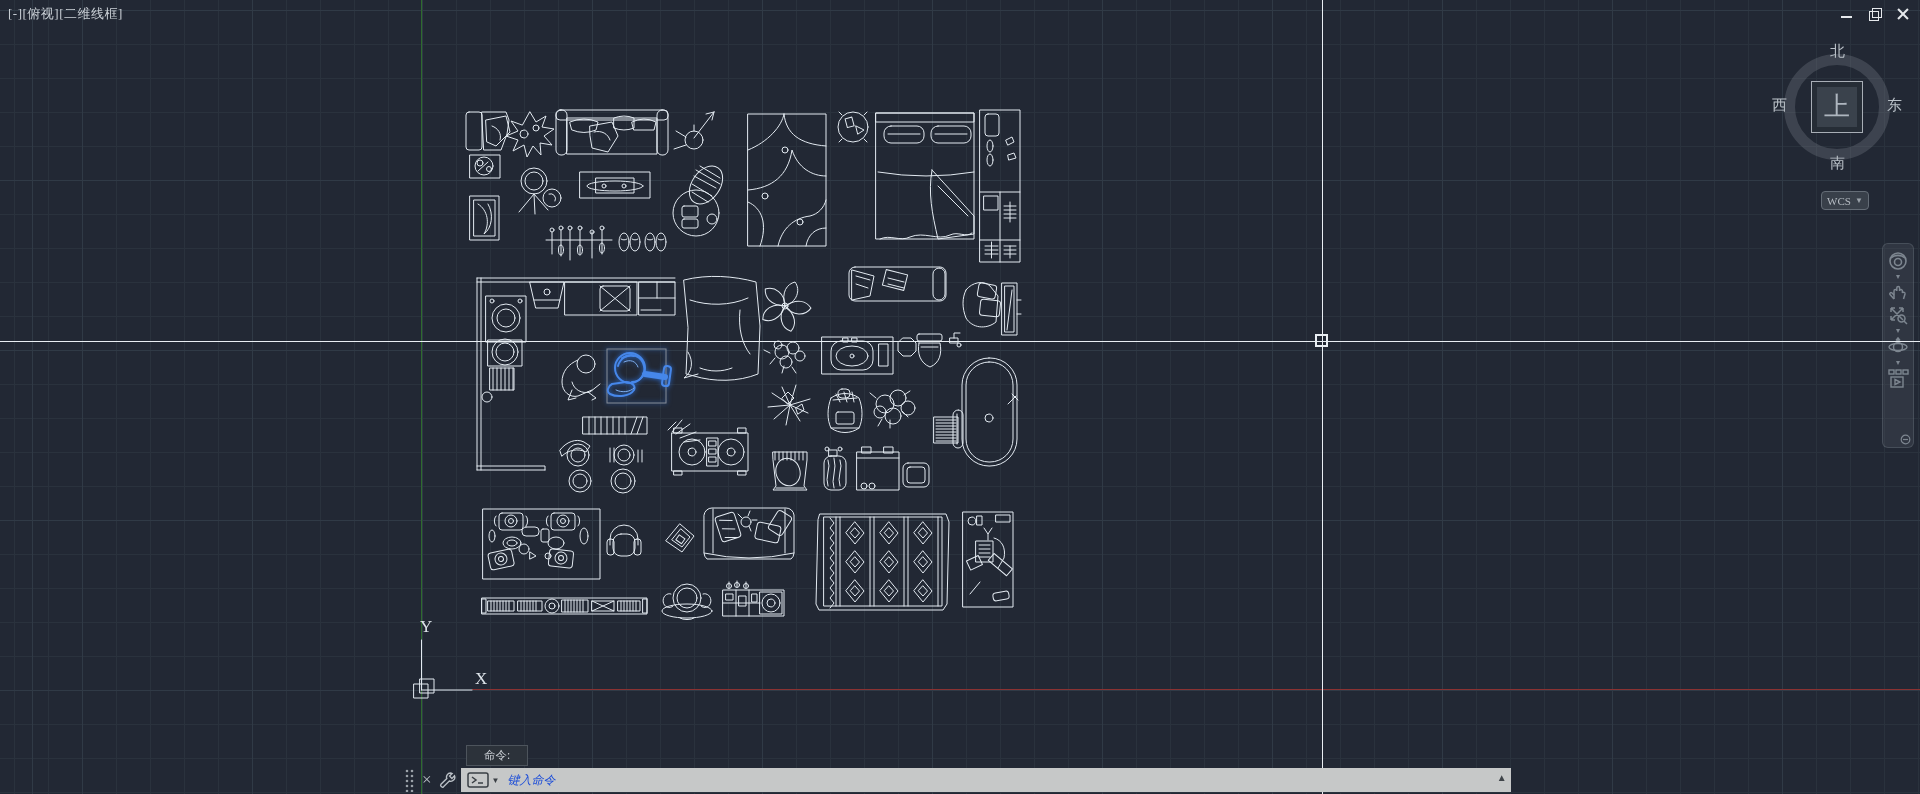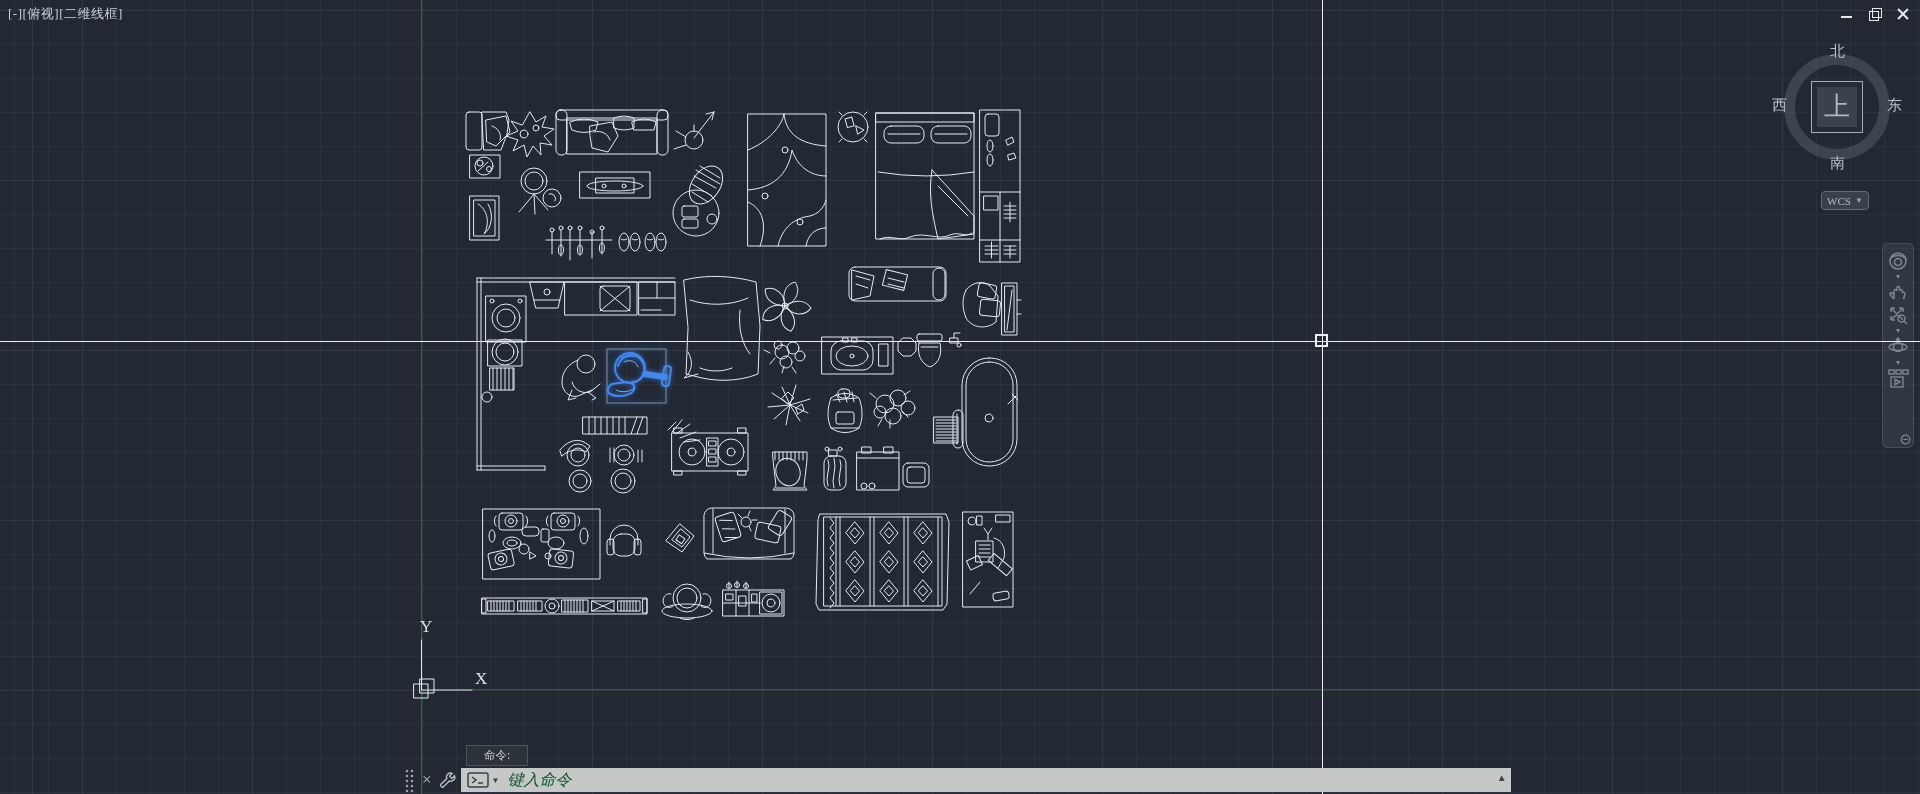--- a/index.html
+++ b/index.html
@@ -52,21 +52,21 @@
   
   .cmd-tooltip{left:466px;top:745px;background:#2c323a;border:1px solid #4d545c;color:#c9ced4;
     font-size:11.5px;padding:2px 17px;z-index:5;}
   .cmd-dock{left:404px;top:766px;height:28px;z-index:5;display:flex;align-items:center;}
   .cmd-grip{margin-right:5px;cursor:grab;}
   .cmd-x{color:#b9bfc5;font-size:17px;line-height:1;margin:0 6px 2px 2px;cursor:pointer;}
   .cmd-wrench{margin-right:5px;cursor:pointer;}
   .cmd-bar{position:relative;width:1050px;height:24px;background:#c6c8c8;display:flex;align-items:center;cursor:text;}
   .cmd-icon{margin-left:6px;cursor:pointer;}
   .cmd-tri{color:#3a3f44;font-size:8px;margin:0 8px 0 3px;cursor:pointer;}
-  .cmd-ph{color:#14532d;font-size:16px;font-style:italic;}
+  .cmd-ph{color:#1d4ed8;font-size:12px;font-style:italic;}
   .cmd-up{position:absolute;right:4px;top:4px;color:#3f4449;font-size:10px;cursor:pointer;}
   svg.cad{position:absolute;left:0;top:0;z-index:1;}
   .w{stroke:#e3eaf1;stroke-width:1;fill:none;stroke-linecap:round;stroke-linejoin:round;}
   .sel-box{stroke:#878e98;fill:none;stroke-width:1;}
   .b{stroke:#4687ea;stroke-width:2;fill:none;stroke-linecap:round;stroke-linejoin:round;}
   .b2{stroke:#7fb0f2;stroke-width:1;fill:none;stroke-linecap:round;}
 </style>
 </head>
 <body>
 

